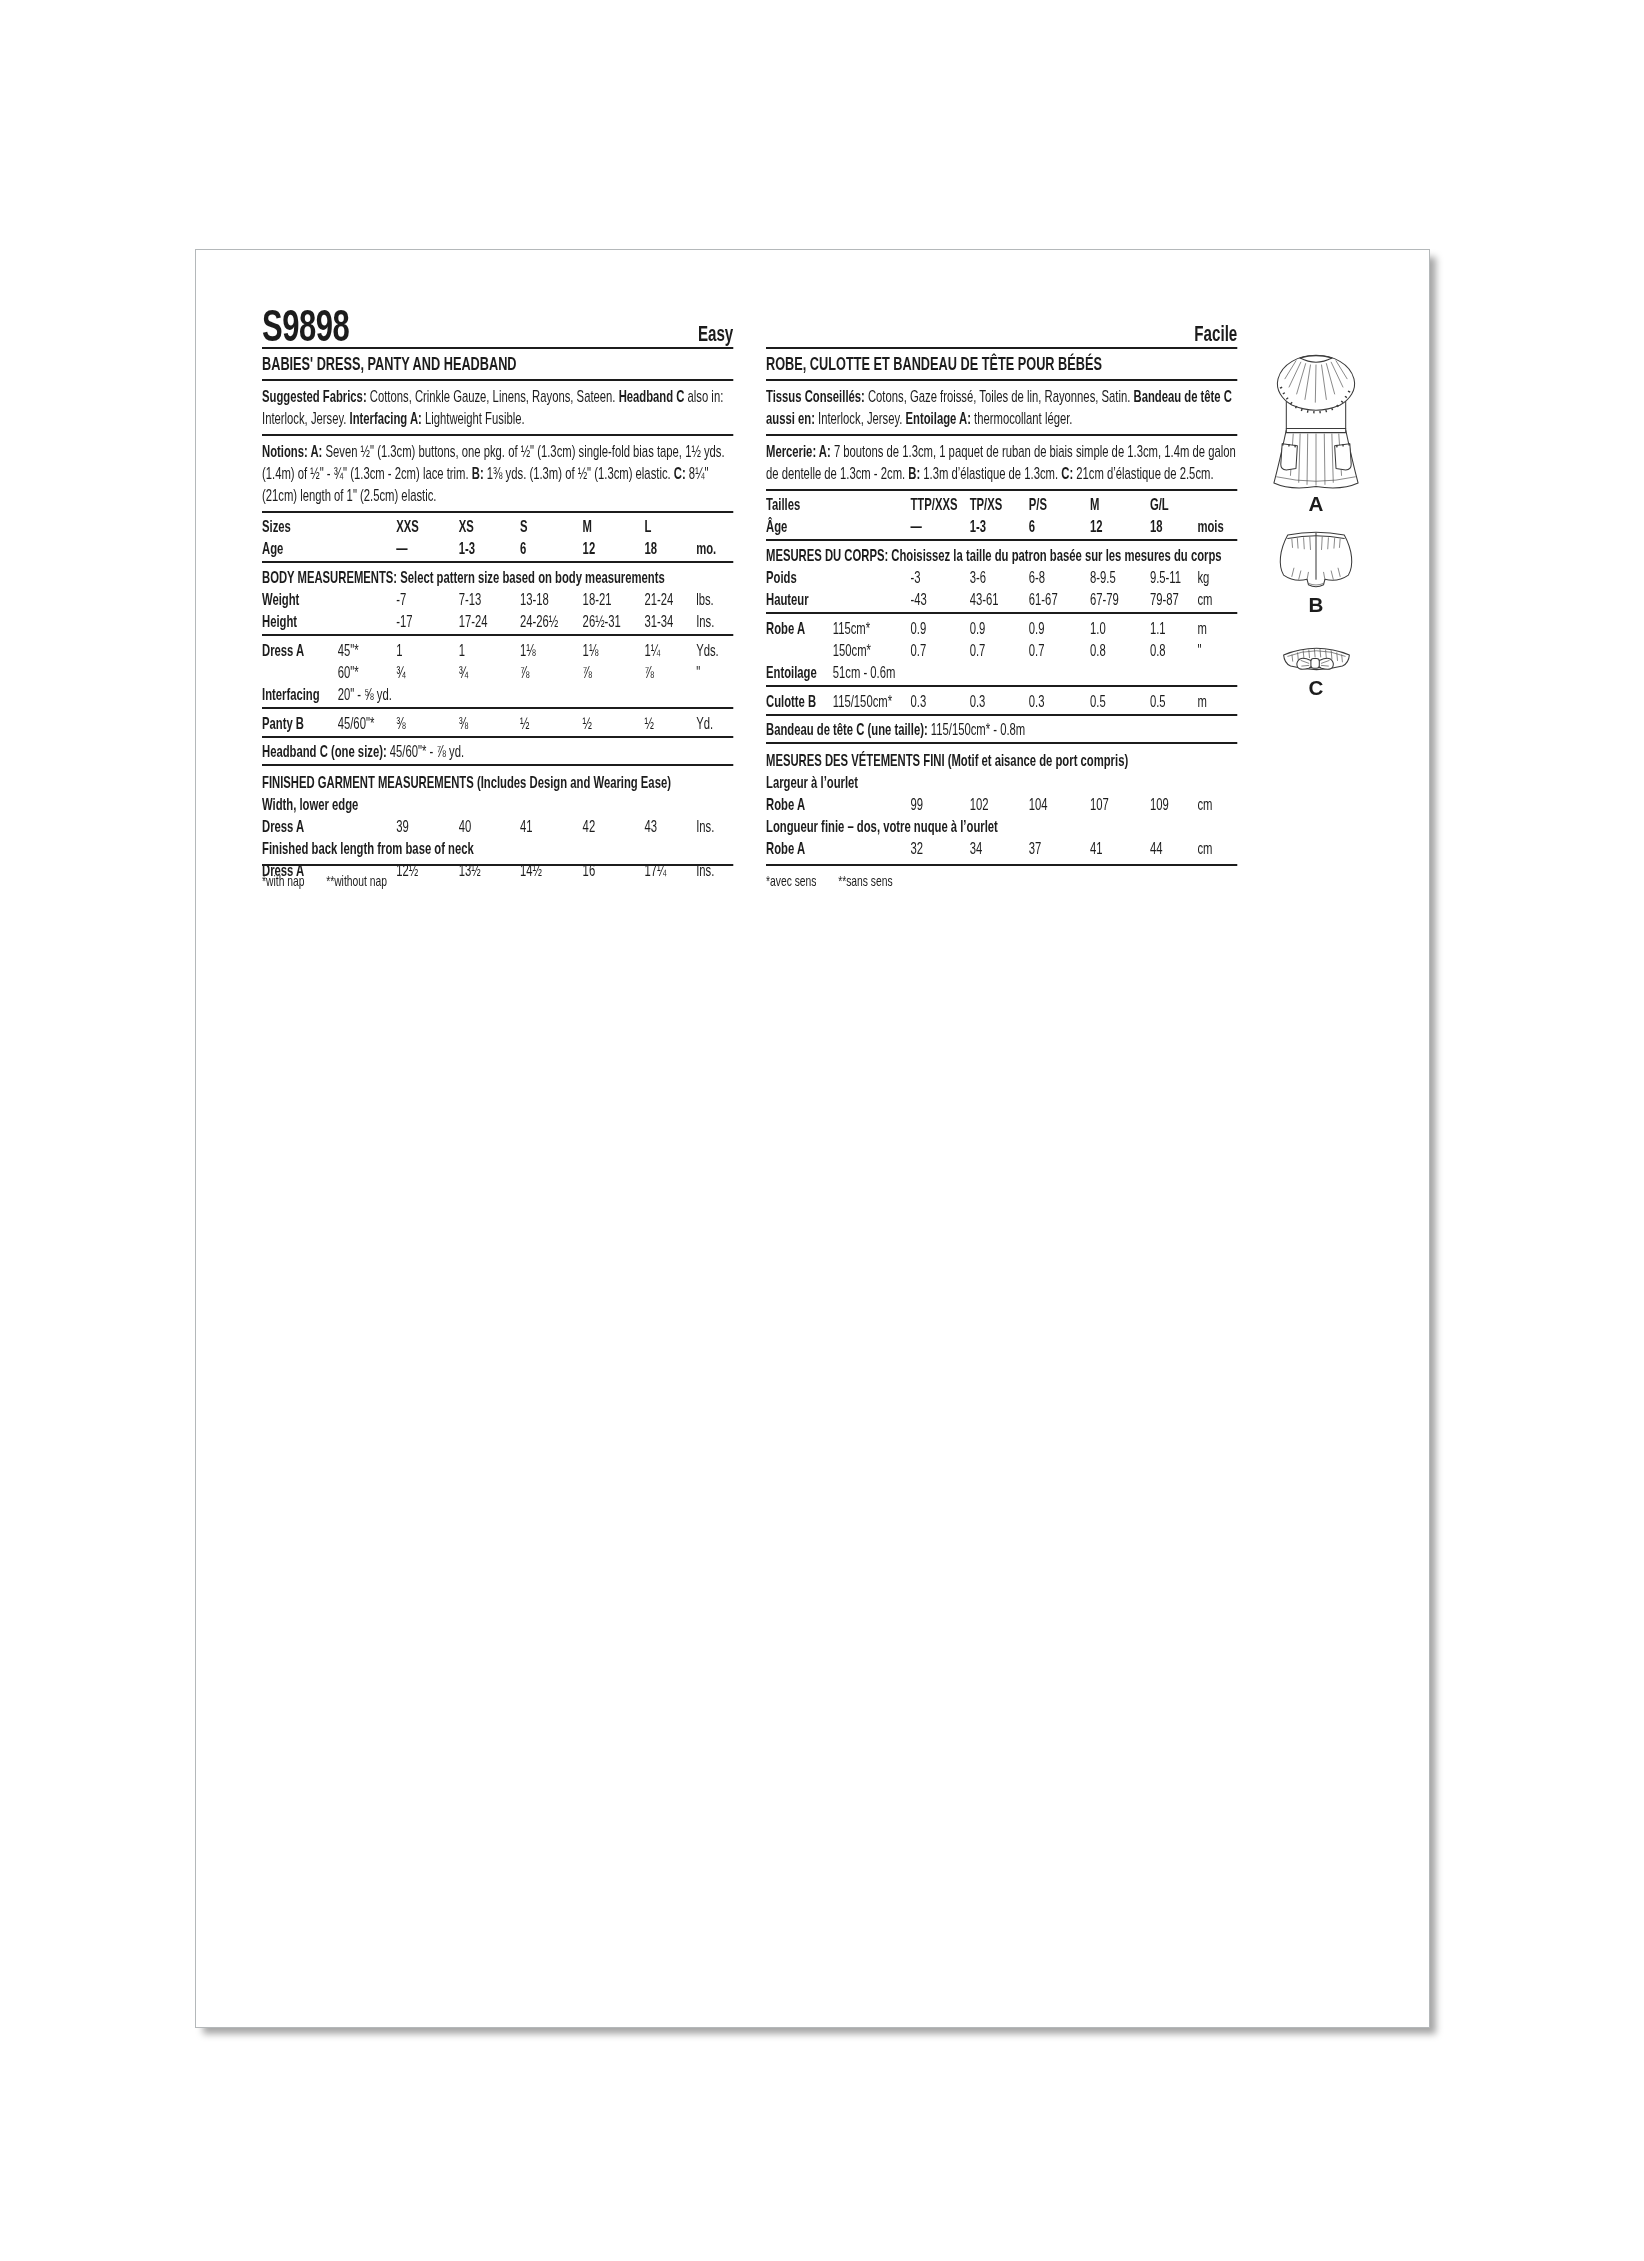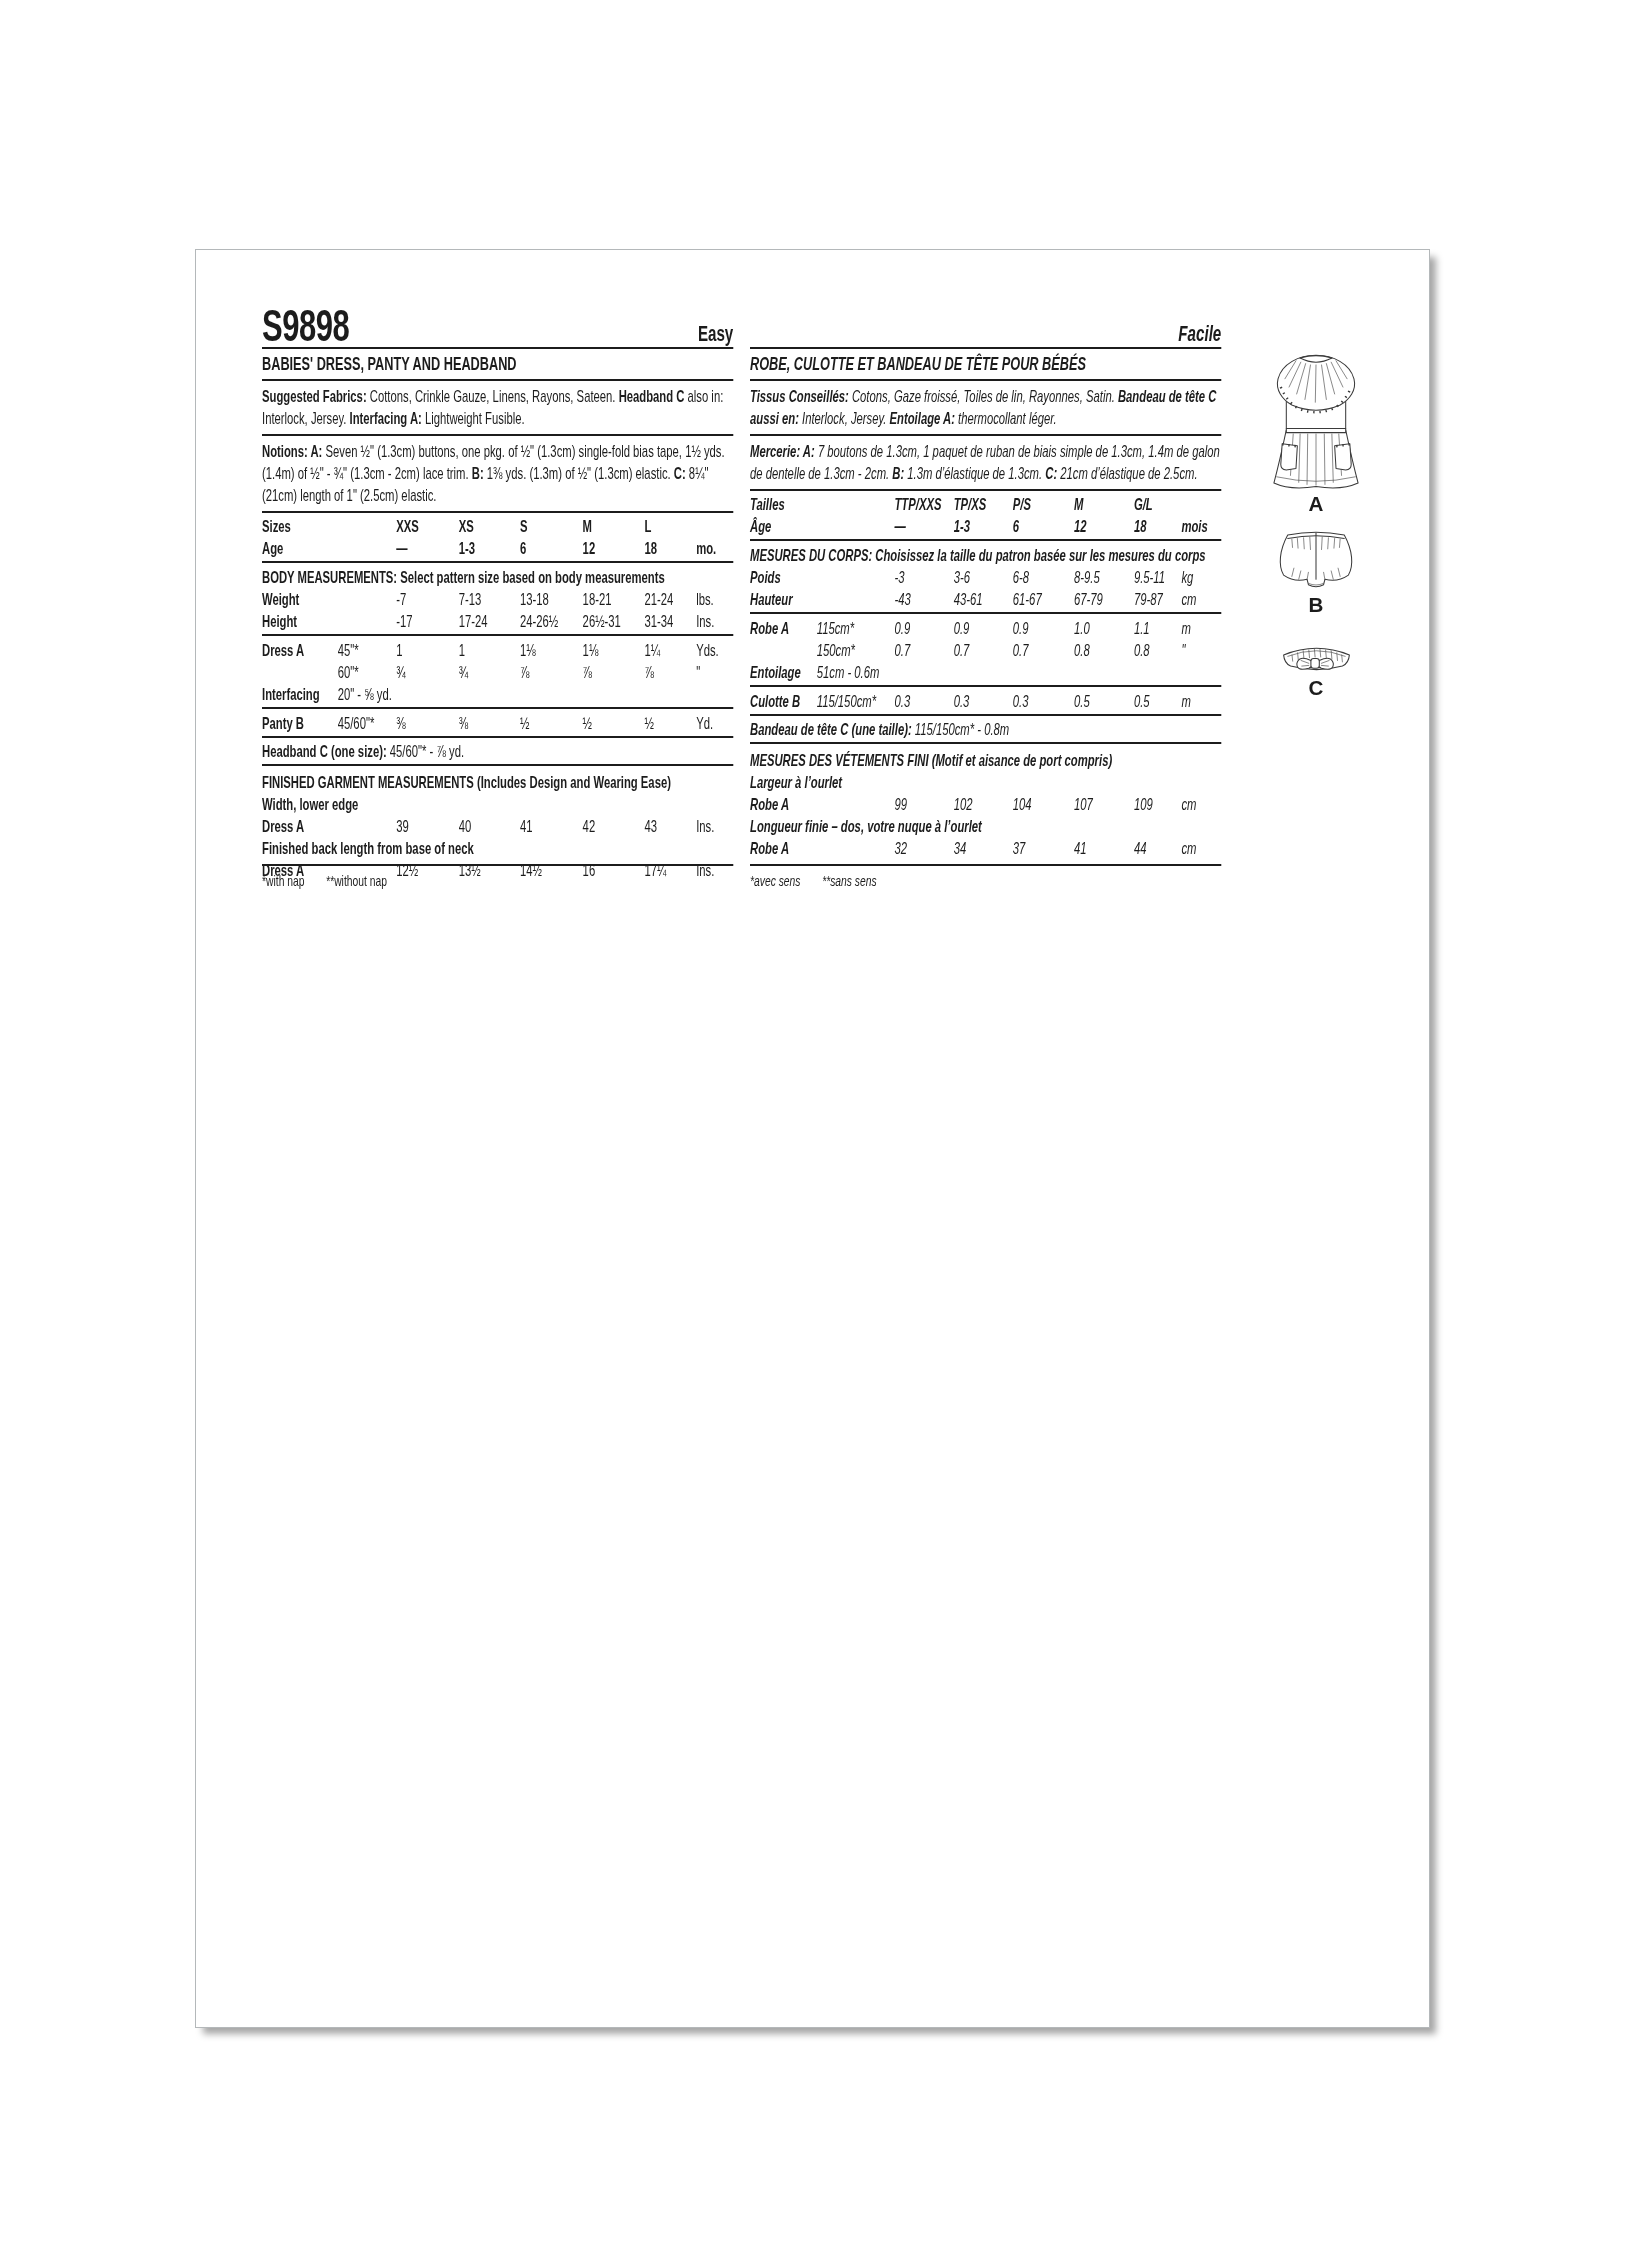--- a/index.html
+++ b/index.html
@@ -2,21 +2,21 @@
 <html style="font-size:11px"><head>
 <meta charset="utf-8">
 <style>
   html,body{margin:0;padding:0;background:#ffffff;}
   .stage{position:relative;width:1571px;height:2261px;background:#ffffff;overflow:hidden;
          font-family:"Liberation Sans",sans-serif;color:#1c1c1c;}
   .sheet{position:absolute;left:195px;top:249px;width:1233px;height:1777px;background:#ffffff;
          border:1.4px solid #b4b8ba;box-shadow:6.9px 6.9px 6.9px -1.4px rgba(0,0,0,0.35);}
   .col{position:absolute;top:20.6px;height:685px;}
   .col-en{left:66px;width:471px;}
-  .col-fr{left:554px;width:471px;font-style:italic;}
+  .col-fr{left:570px;width:471px;}
   .cond{position:relative;width:685px;height:685px;transform:scaleX(0.688);transform-origin:0 0;}
   .b{font-weight:700;}
   .header-row{display:flex;justify-content:space-between;align-items:flex-end;height:74px;
               border-bottom:2.7px solid #1c1c1c;padding-bottom:2.7px;}
   .pattern-number{font-weight:700;font-size:45px;line-height:38px;letter-spacing:-0.7px;}
   .difficulty{font-weight:700;font-size:22px;line-height:23px;}
   .title-row{border-bottom:2.1px solid #1c1c1c;padding:4.8px 0 4.1px;font-weight:700;font-size:18.5px;
              line-height:20.6px;white-space:nowrap;}
   .para{border-bottom:2.1px solid #1c1c1c;padding:4.1px 0 4.8px;font-size:16.4px;line-height:22px;}
   .rows{padding-top:2.1px;font-size:16.4px;}

